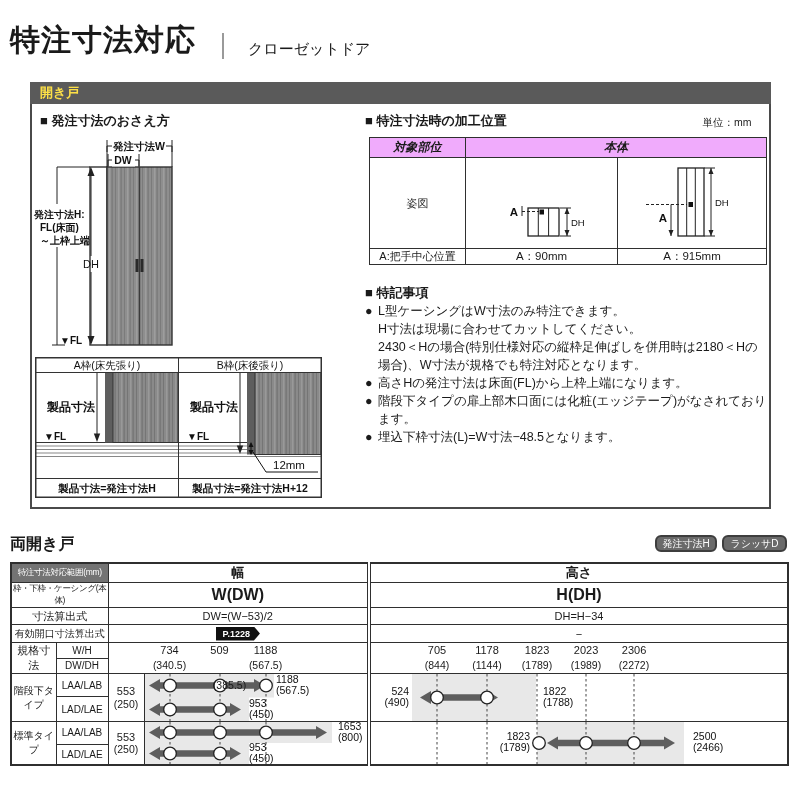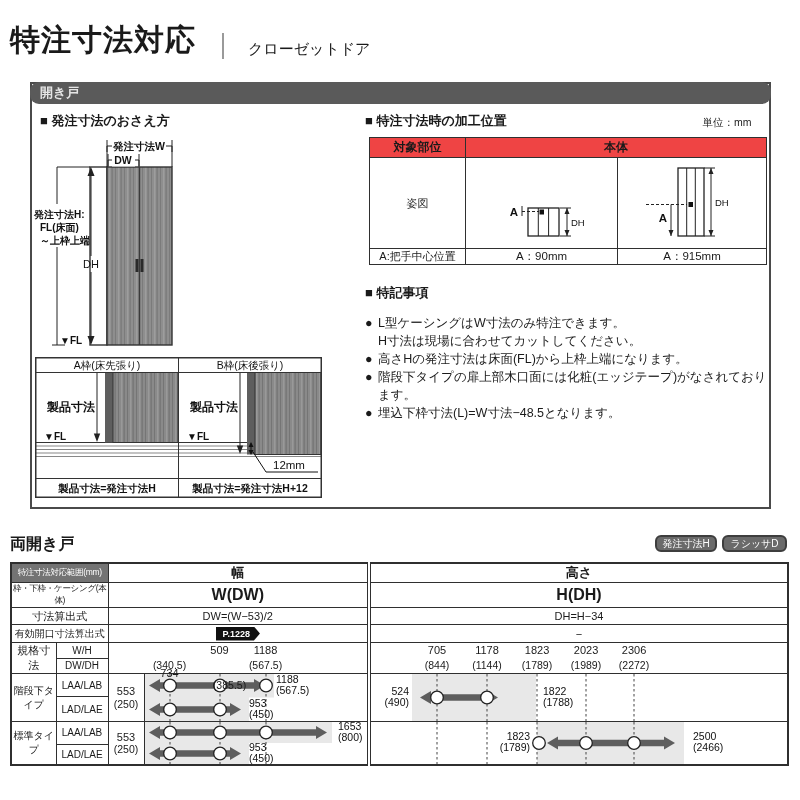--- a/index.html
+++ b/index.html
@@ -9,29 +9,29 @@
   svg{display:block;}
   svg text{font-family:"Liberation Sans","DejaVu Sans",sans-serif;fill:#111;}
 
   
   .page-title{left:10px;top:20px;font-size:30px;font-weight:bold;letter-spacing:1px;}
   .title-div{left:222px;top:33px;width:2px;height:26px;background:#9a9a9a;}
   .page-sub{left:248px;top:40px;font-size:15px;}
 
   
   .hbox{left:30px;top:82px;width:741px;height:427px;border:2px solid #4a4a4a;box-sizing:border-box;background:#fff;}
-  .hbar{position:absolute;left:-2px;top:-2px;width:741px;height:22px;background:#5a5a5a;color:#e5e5e5;
-        font-size:13px;font-weight:bold;line-height:22px;padding-left:10px;box-sizing:border-box;border-radius:9px;}
+  .hbar{position:absolute;left:-2px;top:-2px;width:741px;height:22px;background:#5a5a5a;color:#fde047;
+        font-size:13px;font-weight:bold;line-height:22px;padding-left:10px;box-sizing:border-box;}
   .sec-head{font-size:13px;font-weight:bold;}
   .unit{font-size:10.5px;}
 
   
   .pt{border-collapse:collapse;table-layout:fixed;width:397px;}
   .pt td{border:1px solid #2f2f2f;text-align:center;font-size:11px;padding:0;vertical-align:middle;}
-  .pt .hd{background:#ef4444;font-weight:bold;font-size:12px;}
+  .pt .hd{background:#f0abfc;font-weight:bold;font-size:12px;font-style:italic;}
   .pt .val{font-size:11.5px;}
 
   
   .note{display:flex;font-size:12.5px;line-height:18px;width:402px;}
   .note .b{width:13px;flex:none;}
   .note .t{flex:1;}
 
   
   .dtitle{left:10px;top:534px;font-size:16px;font-weight:bold;}
   .lbtn{position:absolute;height:17px;background:#6a6a6a;border:2px solid #3e3e3e;border-radius:6px;
@@ -218,28 +218,32 @@
       </tr>
       <tr style="height:12px;">
         <td>A:把手中心位置</td>
         <td class="val">A：90mm</td>
         <td class="val">A：915mm</td>
       </tr>
     </tbody>
       </table>
 
     <div class="abs" style="left:333px;top:200px;">
-      <div class="sec-head" style="margin-bottom:12px;">■ 特記事項</div>
+      <div class="sec-head" style="margin-bottom:0;">■ 特記事項</div>
       <div class="note">
           <span class="b">●</span>
           <span class="t">L型ケーシングはW寸法のみ特注できます。</span>
         </div>
       <div class="note">
           <span class="b"></span>
           <span class="t">H寸法は現場に合わせてカットしてください。</span>
+        </div>
+      <div class="note">
+          <span class="b"></span>
+          <span class="t">2430＜Hの場合(特別仕様対応の縦枠足伸ばしを併用時は2180＜Hの場合)、W寸法が規格でも特注対応となります。</span>
         </div>
       <div class="note">
           <span class="b">●</span>
           <span class="t">高さHの発注寸法は床面(FL)から上枠上端になります。</span>
         </div>
       <div class="note">
           <span class="b">●</span>
           <span class="t">階段下タイプの扉上部木口面には化粧(エッジテープ)がなされております。</span>
         </div>
       <div class="note">
@@ -280,21 +284,21 @@
     <tr style="height:18px;">
       <td colspan="2" class="f10">有効開口寸法算出式</td>
       <td colspan="2"><span class="badge">P.1228</span></td>
       <td class="hsec">−</td>
     </tr>
     <tr style="height:15px;">
       <td rowspan="2">規格寸法</td>
       <td class="f10">W/H</td>
       <td colspan="2" rowspan="2">
         <div class="tickwrap">
-          <span class="tick" style="left:61px;margin-top:23px;">734</span>
+          <span class="tick" style="left:61px;">734</span>
           <span class="tick" style="left:111px;">509</span>
           <span class="tick" style="left:157px;">1188</span>
           <span class="tick2" style="left:61px;">(340.5)</span>
           <span class="tick2" style="left:121px;margin-top:20px;">(385.5)</span>
           <span class="tick2" style="left:157px;">(567.5)</span>
         </div>
       </td>
       <td rowspan="2" class="hsec">
         <div class="tickwrap">
           <span class="tick" style="left:66px;">705</span>

